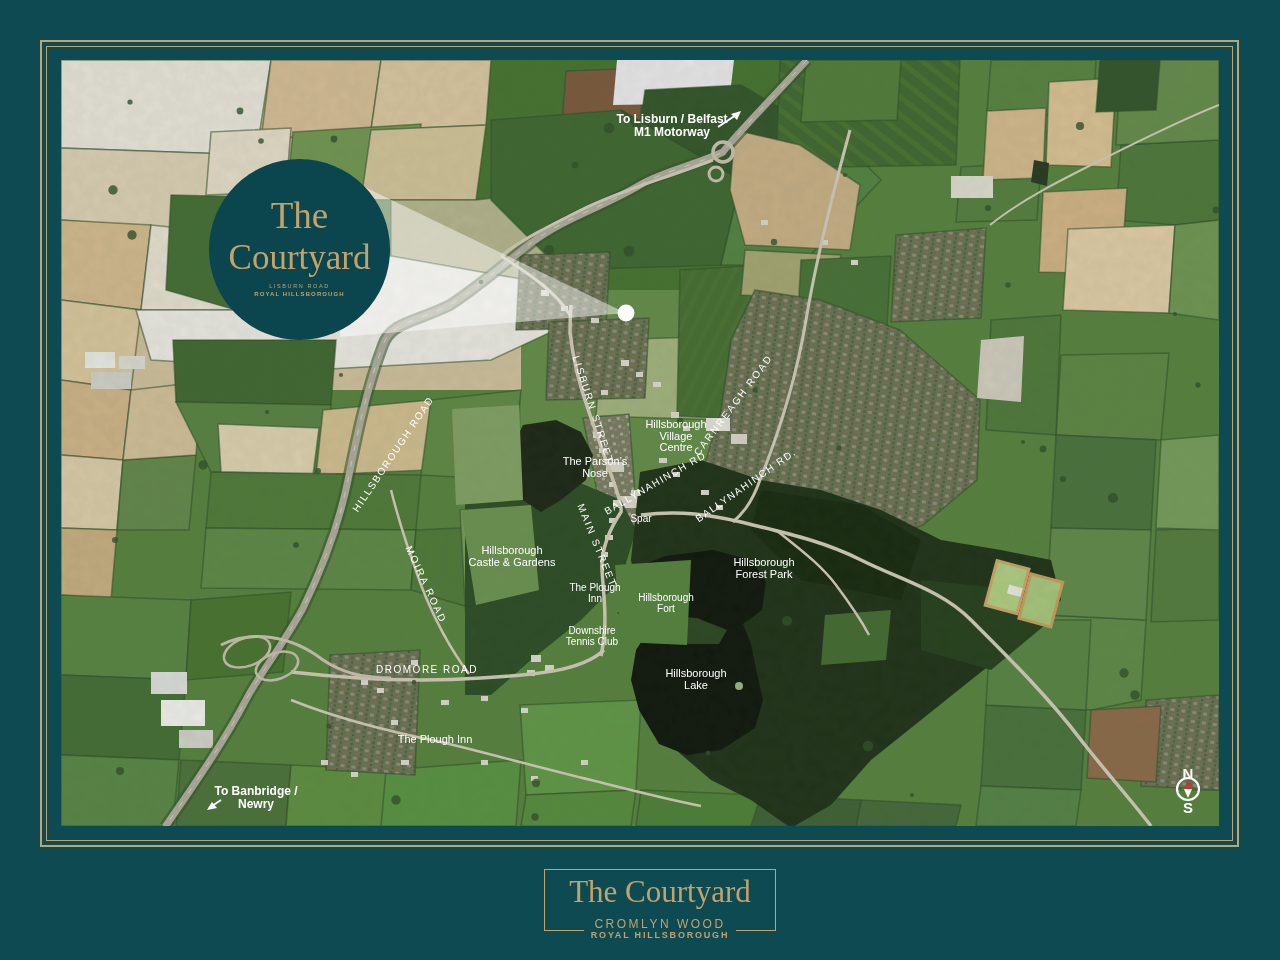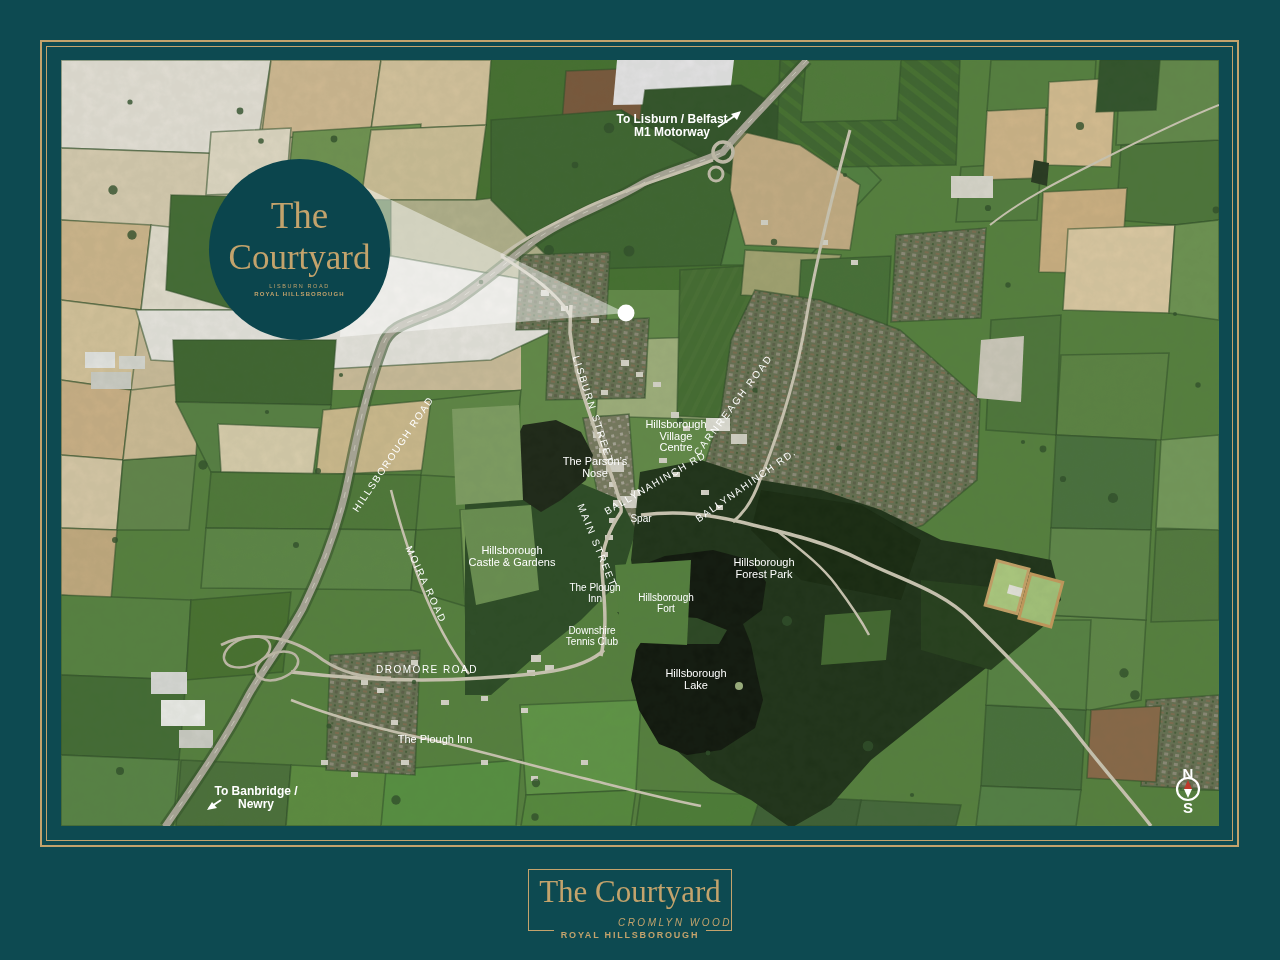--- a/index.html
+++ b/index.html
@@ -1,23 +1,23 @@
 <!DOCTYPE html>
 <html><head><meta charset="utf-8"><style>
 html,body{margin:0;padding:0;}
 body{width:1280px;height:960px;background:#0d4a51;position:relative;overflow:hidden;
 font-family:"Liberation Sans", sans-serif;}
 .f1{position:absolute;left:40px;top:40px;right:41px;bottom:113px;border:2px solid #c3a36c;}
 .f2{position:absolute;left:46px;top:46px;right:47px;bottom:119px;border:1px solid #c3a36c;}
 .map{position:absolute;left:61px;top:60px;width:1158px;height:766px;}
-.footer{position:absolute;left:528px;top:869px;width:204px;height:62px;}
+.footer{position:absolute;left:544px;top:869px;width:232px;height:62px;}
 .fbox{position:absolute;inset:0;border:1px solid #c3a36c;}
 .ft1{position:absolute;top:7px;left:0;width:100%;text-align:center;font-family:"Liberation Serif",serif;
 font-size:31px;color:#c3a36c;line-height:1;}
-.ft2{position:absolute;top:48px;left:0;width:100%;text-align:right;font-size:10px;color:#c3a36c;letter-spacing:2.5px;font-style:italic;}
+.ft2{position:absolute;top:48px;left:0;width:100%;text-align:center;font-size:12px;color:#c3a36c;letter-spacing:2.5px;}
 .ft3{position:absolute;top:55px;left:0;width:100%;text-align:center;}
 .ft3 span{background:#0d4a51;padding:0 7px;font-size:9px;font-weight:bold;color:#c3a36c;letter-spacing:1.8px;}
 </style></head><body>
 <div class="f1"></div>
 <div class="f2"></div>
 <div class="map"><svg width="1158" height="766" viewBox="0 0 1158 766">
 <defs>
 <pattern id="urb" width="11" height="9" patternUnits="userSpaceOnUse" patternTransform="rotate(8)">
 <rect width="11" height="9" fill="#677053"></rect>
 <rect x="1" y="1" width="4" height="3" fill="#8d8a78"></rect>

